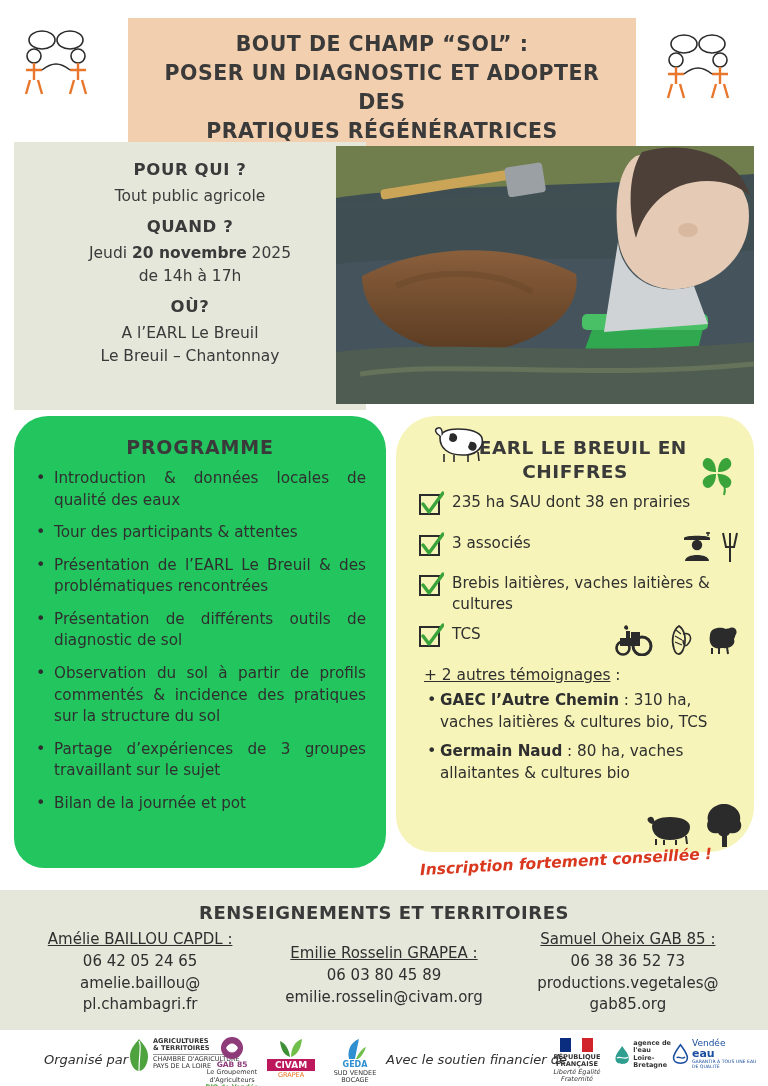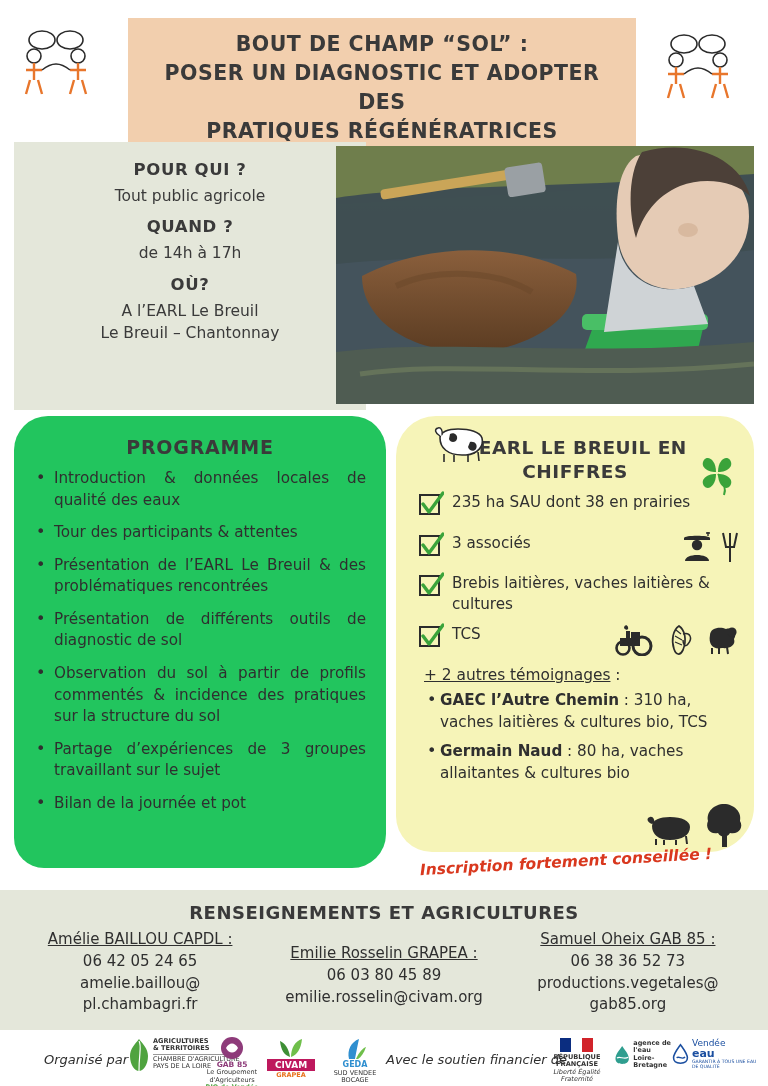--- a/index.html
+++ b/index.html
@@ -286,20 +286,23 @@
       <path d="M32 42 C42 34 50 34 60 42" stroke="#2b2b2b"></path>
     </g>
   </svg>
 </div>
 
 <div class="info-box">
   <div class="q">POUR QUI ?</div>
   <div class="a">Tout public agricole</div>
 
   <div class="q">QUAND ?</div>
+  <div class="a">
+    <span>Jeudi </span><b>20 novembre</b><span> 2025</span>
+  </div>
   <div class="a">de 14h à 17h</div>
 
   <div class="q">OÙ?</div>
   <div class="a">A l’EARL Le Breuil</div>
   <div class="a">Le Breuil – Chantonnay</div>
 </div>
 
 <div class="photo">
   <svg width="418" height="258" viewBox="0 0 418 258" preserveAspectRatio="none">
     <defs>
@@ -460,21 +463,21 @@
 
   <svg class="tree-bottom" width="44" height="46" viewBox="0 0 44 46">
     <path d="M22 2 C32 2 40 10 38 19 C42 26 36 33 28 31 C25 36 19 36 16 31 C8 33 3 26 6 19 C4 10 12 2 22 2 Z" fill="#2b2b2b"></path>
     <path d="M20 30 L20 45 L25 45 L25 30 Z" fill="#2b2b2b"></path>
   </svg>
 </div>
 
 <div class="inscription">Inscription fortement conseillée !</div>
 
 <div class="renseign">
-  <h3>RENSEIGNEMENTS ET AGRICULTURES</h3>
+  <h3>RENSEIGNEMENTS ET TERRITOIRES</h3>
   <div class="contacts">
 
     <div class="contact c1">
       <span class="name">Amélie BAILLOU CAPDL :</span>
       <div>06 42 05 24 65</div>
       <div>amelie.baillou@</div>
       <div>pl.chambagri.fr</div>
     </div>
 
     <div class="contact c2">
@@ -526,21 +529,21 @@
     </div>
   </div>
 
   <div class="logo" style="left:258px; width:66px; top:6px;">
     <div style="display:flex; flex-direction:column; align-items:center;">
       <svg width="24" height="20" viewBox="0 0 24 20">
         <path d="M12 19 C12 10 16 3 23 1 C22 11 18 17 12 19 Z" fill="#6fbf4a"></path>
         <path d="M11 19 C10 11 6 5 1 3 C2 12 5 17 11 19 Z" fill="#3e8f35"></path>
       </svg>
       <div style="background:#be185d; color:#fff; font-weight:bold; font-size:9px; padding:1px 8px; margin-top:1px;">CIVAM</div>
-      <div class="mini" style="color:#e9731f; font-weight:bold;">GRAPEA</div>
+      <div class="mini" style="color:#e9731f; font-weight:normal;">GRAPEA</div>
     </div>
   </div>
 
   <div class="logo" style="left:326px; width:58px; top:6px;">
     <div style="display:flex; flex-direction:column; align-items:center;">
       <svg width="24" height="22" viewBox="0 0 24 22">
         <path d="M6 21 C4 12 8 4 16 1 C14 10 13 16 12 21 Z" fill="#2f8fd0"></path>
         <path d="M13 21 C16 14 20 10 23 9 C21 15 18 19 15 21 Z" fill="#6fbf4a"></path>
       </svg>
       <div class="logo-box" style="margin-top:1px;">

